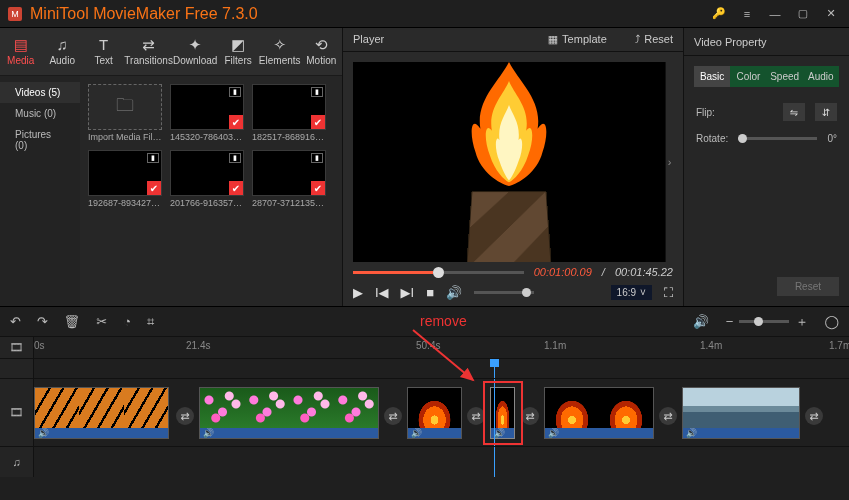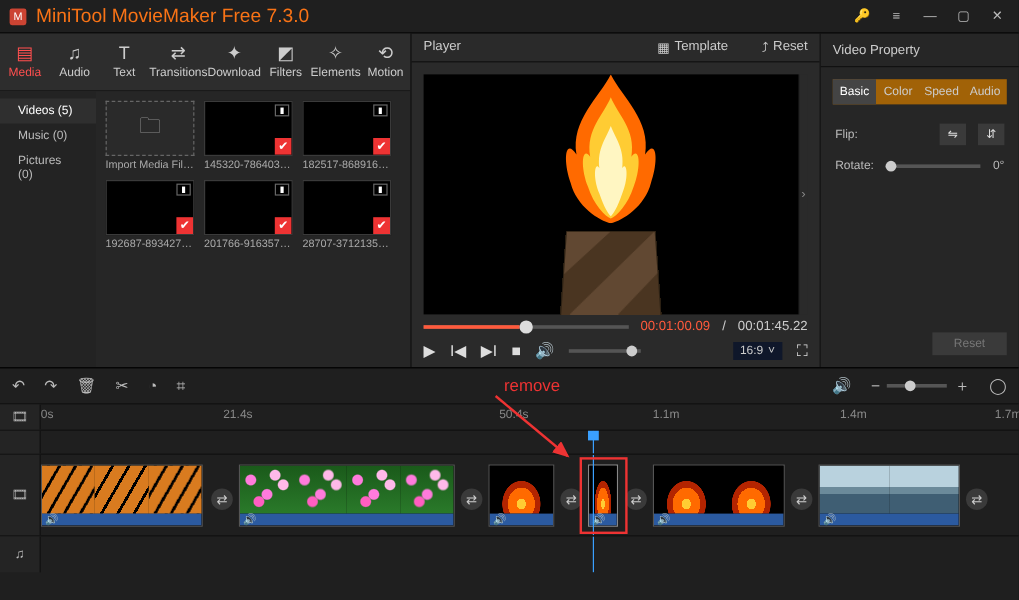--- a/index.html
+++ b/index.html
@@ -33,34 +33,34 @@
   .player-panel { flex:1; background:#2a2a2a; border-left:1px solid #111; border-right:1px solid #111; display:flex; flex-direction:column;}
   .player-header { height:28px; display:flex; align-items:center; padding:0 10px; gap:28px; color:#ccc; border-bottom:1px solid #111;}
   .player-header .phlabel { flex:1; font-size:11px;}
   .ph-btn { display:flex; align-items:center; gap:4px; cursor:pointer; color:#ccc; font-size:11px;}
   .player-body { flex:1; padding:10px 10px 4px 10px; display:flex; align-items:stretch; position:relative;}
   .video-box { flex:1; background:#000; position:relative; overflow:hidden; display:flex; align-items:center; justify-content:center;}
   .side-knob { width:8px; background:#2a2a2a; display:flex; align-items:center; justify-content:center; color:#888; border-left:1px solid #111;}
   .flame { width:100px; height:200px; position:relative; }
   .flame svg { width:100%; height:62%;}
   .wood { width:80px; height:78px; margin:0 auto; background:linear-gradient(135deg,#614832 25%,#4a3521 25% 50%,#614832 50% 75%,#4a3521 75%); transform:perspective(120px) rotateX(12deg); border:1px solid #2a1f12;}
-  .progress-row { height:16px; padding:0 10px; display:flex; align-items:center; gap:10px;}
+  .progress-row { height:16px; padding:0 10px; display:flex; align-items:center; gap:10px;font-style:italic;}
   .prog-track { flex:1; height:3px; background:#555; position:relative;}
   .prog-fill { position:absolute; left:0; top:0; height:100%; background:#ff5a3c;}
   .prog-thumb { position:absolute; top:-4px; width:11px; height:11px; border-radius:50%; background:#ddd;}
   .time-cur { color:#ff5a3c; font-size:11px;}
   .time-dur { color:#ccc; font-size:11px;}
   .controls-row { height:32px; display:flex; align-items:center; padding:0 10px; gap:12px; color:#ddd;}
   .controls-row .ctl { cursor:pointer; font-size:13px;}
   .vol-track { width:60px; height:3px; background:#555; position:relative;}
   .vol-thumb { position:absolute; top:-3px; width:9px; height:9px; border-radius:50%; background:#ccc;}
   .aspect-select { background:#0f172a; color:#ccc; padding:2px 6px; font-size:10px; display:flex; align-items:center; gap:4px; cursor:pointer;}
   .right-panel { width:165px; background:#262626; display:flex; flex-direction:column; }
   .rp-header { height:28px; display:flex; align-items:center; padding:0 10px; border-bottom:1px solid #111; font-size:11px; color:#ccc;}
-  .rp-tabs { display:flex; background:#a16207; margin:10px; }
+  .rp-tabs { display:flex; background:#14532d; margin:10px; }
   .rp-tab { flex:1; text-align:center; padding:5px 0; font-size:10px; color:#ccc; cursor:pointer;}
   .rp-tab.active { background:#444; color:#fff;}
   .rp-row { display:flex; align-items:center; padding:6px 12px; gap:10px; color:#bbb; font-size:10px;}
   .mini-btn { width:22px; height:18px; background:#3a3a3a; display:flex; align-items:center; justify-content:center; cursor:pointer; color:#ddd; font-size:10px;}
   .slider-track { flex:1; height:3px; background:#555; position:relative;}
   .slider-thumb { position:absolute; top:-3px; width:9px; height:9px; border-radius:50%; background:#ccc;}
   .rp-footer { margin-top:auto; padding:10px; display:flex; justify-content:flex-end;}
   .reset-btn { background:#3a3a3a; color:#777; padding:4px 18px; font-size:10px; cursor:pointer;}
   .timeline-area { height:194px; background:#1f1f1f; display:flex; flex-direction:column; border-top:1px solid #000; position:relative;}
   .tl-toolbar { height:30px; display:flex; align-items:center; padding:0 10px; gap:16px; border-bottom:1px solid #111;}

